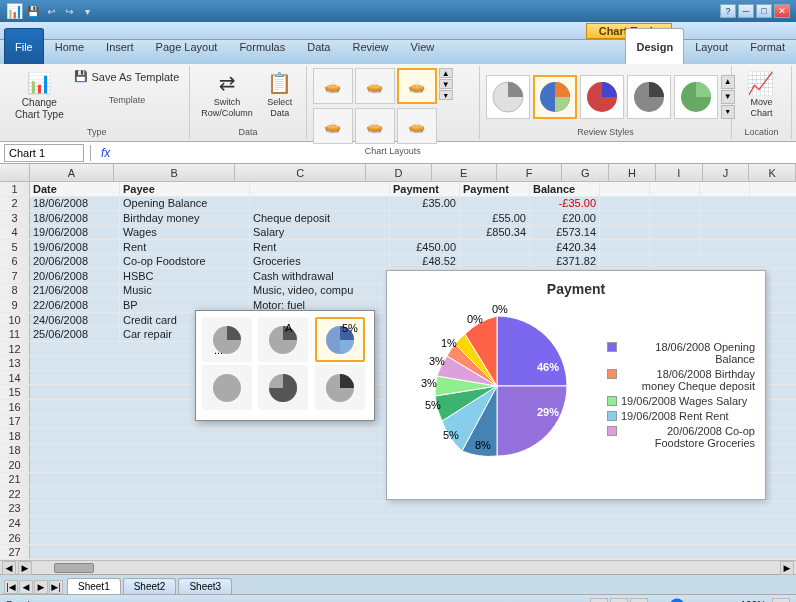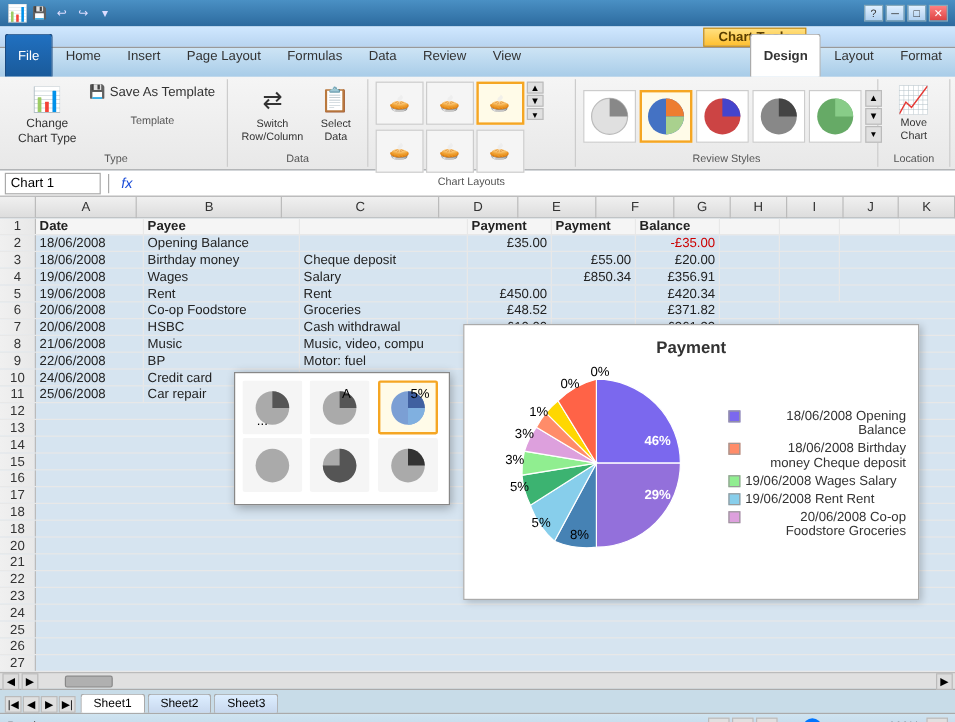--- a/index.html
+++ b/index.html
@@ -565,21 +565,21 @@
       <div class="cell" style="width:50px;"></div>
     </div>
 
     <div class="sheet-row">
       <div class="row-num">4</div>
       <div class="cell" style="width:90px;">19/06/2008</div>
       <div class="cell" style="width:130px;">Wages</div>
       <div class="cell" style="width:140px;">Salary</div>
       <div class="cell" style="width:70px;"></div>
       <div class="cell right" style="width:70px;">£850.34</div>
-      <div class="cell right" style="width:70px;">£356.91</div>
+      <div class="cell right" style="width:70px;">£573.14</div>
       <div class="cell" style="width:50px;"></div>
       <div class="cell" style="width:50px;"></div>
     </div>
 
     <div class="sheet-row">
       <div class="row-num">5</div>
       <div class="cell" style="width:90px;">19/06/2008</div>
       <div class="cell" style="width:130px;">Rent</div>
       <div class="cell" style="width:140px;">Rent</div>
       <div class="cell right" style="width:70px;">£450.00</div>
@@ -686,23 +686,20 @@
         <div class="row-num">21</div>
       </div>
     <div class="sheet-row">
         <div class="row-num">22</div>
       </div>
     <div class="sheet-row">
         <div class="row-num">23</div>
       </div>
     <div class="sheet-row">
         <div class="row-num">24</div>
-      </div>
-    <div class="sheet-row">
-        <div class="row-num">25</div>
       </div>
     <div class="sheet-row">
         <div class="row-num">26</div>
       </div>
     <div class="sheet-row">
         <div class="row-num">27</div>
       </div>
 
     <div class="chart-container">
       <div class="chart-title">Payment</div>

